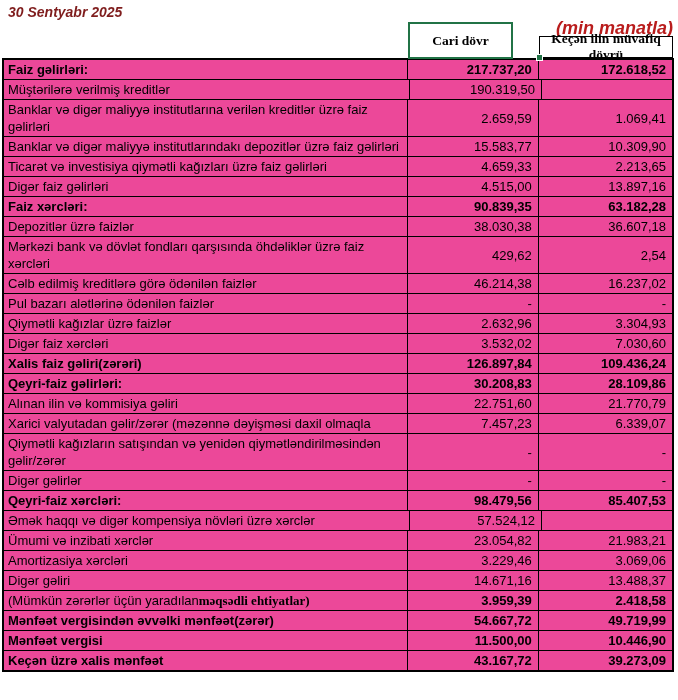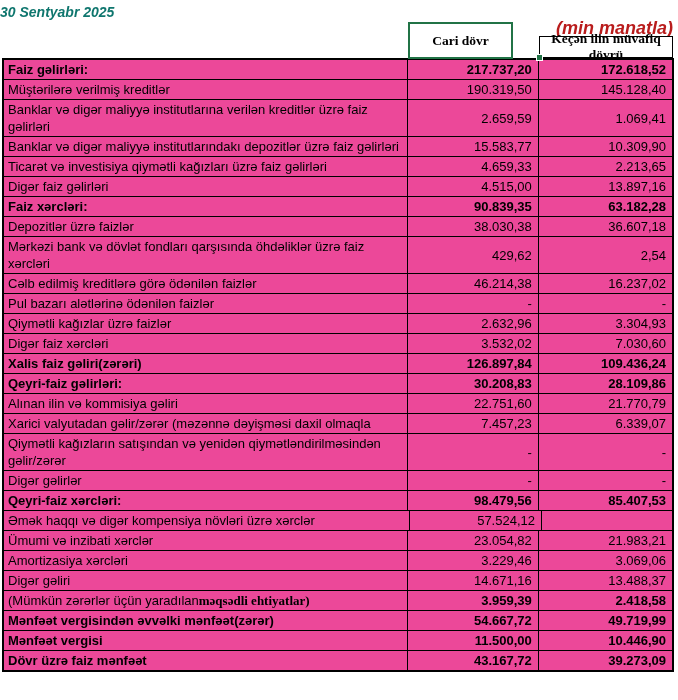--- a/index.html
+++ b/index.html
@@ -8,25 +8,25 @@
     position: relative;
     width: 678px;
     height: 700px;
     background: #fff;
     font-family: "Liberation Sans", sans-serif;
     color: #000;
     overflow: hidden;
   }
   .date-label {
     position: absolute;
-    left: 0; top: 4px;
+    left: 8px; top: 4px;
     font-size: 14px;
     font-weight: bold;
     font-style: italic;
-    color: #0f766e;
+    color: #7f1d1d;
   }
   .unit-label {
     position: absolute;
     right: 5px; top: 2px;
     font-size: 18px;
     font-weight: bold;
     font-style: italic;
     color: #b91c1c;
     margin-top: 16px;
   }
@@ -128,21 +128,20 @@
           <span>Faiz gəlirləri:</span>
         </div>
         <div class="tcell val cur">217.737,20</div>
         <div class="tcell val prev">172.618,52</div>
       </div>
       <div class="trow">
         <div class="tcell label">
           <span>Müştərilərə verilmiş kreditlər</span>
         </div>
         <div class="tcell val cur">190.319,50</div>
-        <div class="tcell val prev">145.128,40</div>
       </div>
       <div class="trow">
         <div class="tcell label">
           <span>Banklar və digər maliyyə institutlarına verilən kreditlər üzrə faiz gəlirləri</span>
         </div>
         <div class="tcell val cur">2.659,59</div>
         <div class="tcell val prev">1.069,41</div>
       </div>
       <div class="trow">
         <div class="tcell label">
@@ -307,20 +306,20 @@
       </div>
       <div class="trow bold">
         <div class="tcell label">
           <span>Mənfəət vergisi</span>
         </div>
         <div class="tcell val cur">11.500,00</div>
         <div class="tcell val prev">10.446,90</div>
       </div>
       <div class="trow bold">
         <div class="tcell label">
-          <span>Dövr üzrə faiz mənfəət</span>
+          <span>Keçən üzrə xalis mənfəət</span>
         </div>
         <div class="tcell val cur">43.167,72</div>
         <div class="tcell val prev">39.273,09</div>
       </div>
     </div>
 
 </div>
 
 </body></html>

